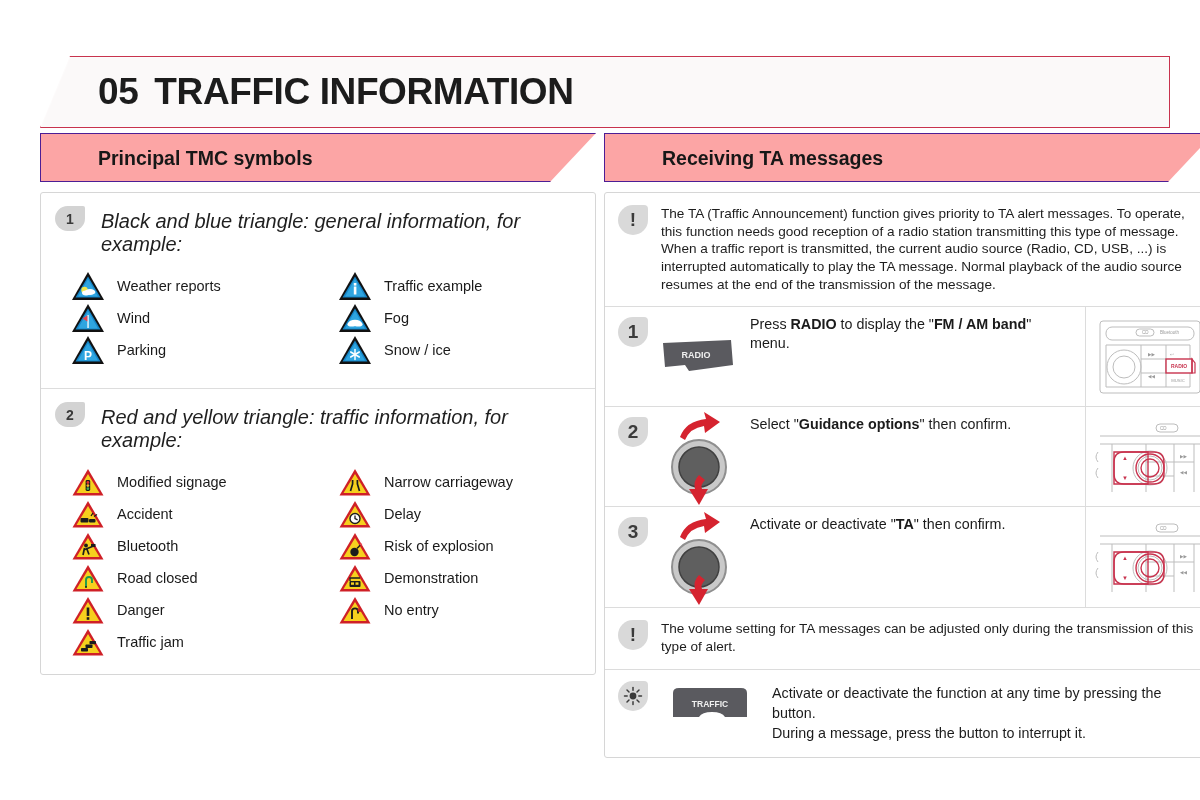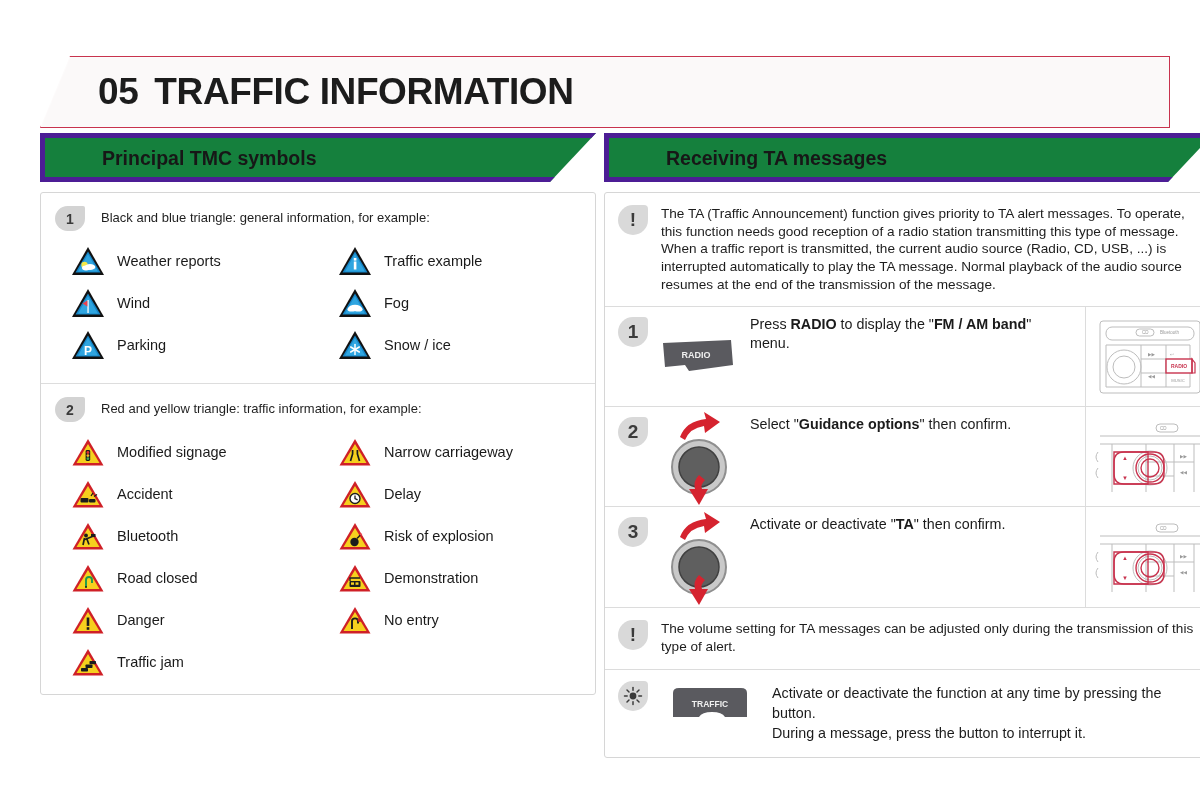--- a/index.html
+++ b/index.html
@@ -41,22 +41,22 @@
   .chapter-num { margin-right: 16px; }
 
   
   .col { position: absolute; top: 133px; }
   .col-left  { left: 40px;  width: 556px; }
   .col-right { left: 604px; width: 610px; }
 
   
   .sec-tab {
     position: relative; height: 49px;
-    background: #15803d;
-    border: 5px solid #4c1d95;
+    background: #fca5a5;
+    border: 1px solid #4c1d95;
     -webkit-clip-path: polygon(0 0, 100% 0, calc(100% - 46px) 100%, 0 100%);
     clip-path: polygon(0 0, 100% 0, calc(100% - 46px) 100%, 0 100%);
   }
   .sec-tab .label {
     position: absolute; left: 57px; top: 50%;
     transform: translateY(-50%);
     font-size: 19.5px; font-weight: bold; color: #171717;
     white-space: nowrap;
   }
 
@@ -81,25 +81,24 @@
     width: 30px; height: 30px; flex: 0 0 30px;
     background: #d9d9d9;
     border-radius: 15px 4px 15px 15px;
     display: flex; align-items: center; justify-content: center;
     color: #3b3b3b; font-weight: bold; font-size: 19px;
   }
 
   
   .sym-group { padding: 13px 16px 16px 14px; }
   .sym-head { display: flex; align-items: flex-start; gap: 16px; }
-  .sym-head .txt { font-size: 13px; color: #1f1f1f; padding-top: 4px; }
+  .sym-head .txt { font-size: 20px; color: #1f1f1f; padding-top: 4px; font-style: italic; }
   .sym-grid {
     margin-top: 14px;
     display: grid; grid-template-columns: 267px 1fr;
-    row-gap: 10px;
   }
   .sym-item { display: flex; align-items: center; gap: 12px; padding-left: 16px; }
   .sym-item .name { font-size: 14.5px; color: #1a1a1a; }
   .tri { width: 34px; height: 32px; flex: 0 0 34px; }
 
   .group-divider { height: 1px; background: #dddddd; margin: 6px 0 0; }
 
   
   .note {
     display: flex; gap: 13px;

